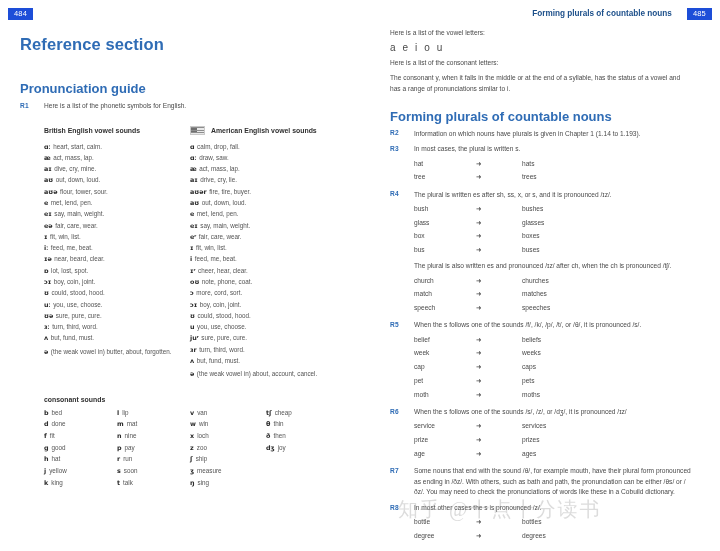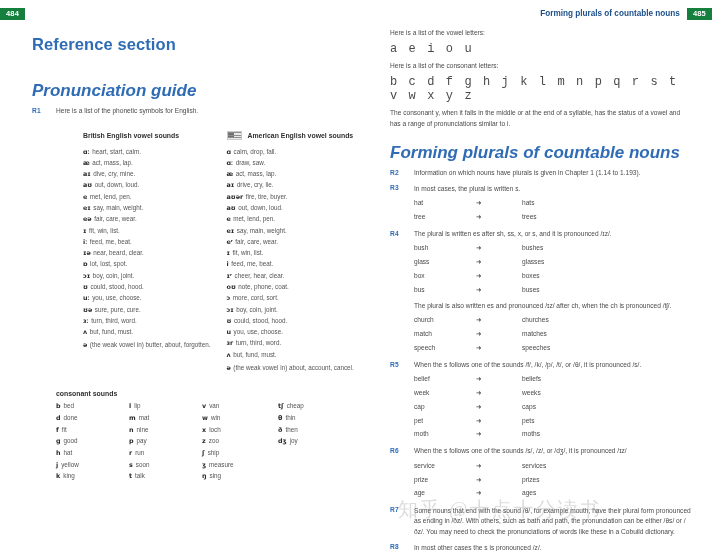--- a/index.html
+++ b/index.html
@@ -13,60 +13,60 @@
   #page { position: relative; width: 720px; height: 551px; background:#fff; }
 
   
   .runhead {
     position: absolute; top: 7px; height: 13px;
     display: flex; align-items: center; gap: 7px;
   }
   .runhead.left  { left: 0px; }
   .runhead.right { right: 8px; flex-direction: row; }
   .folio {
-    background: #15803d; color: #ffffff;
-    font-size: 7.5px; font-weight: bold;
+    background: #1d4ed8; color: #ffffff;
+    font-size: 7.5px; font-weight: normal;
     padding: 2px 6px 2.5px 6px; letter-spacing: .2px;
     line-height: 1;
+    margin-left: 8px;
   }
   .runhead-title {
     color: #1c4f8a; font-size: 8.2px; font-weight: bold;
     white-space: nowrap;
   }
 
   
-  .col-left  { position: absolute; left: 32px;  top: 28px; width: 330px; }
+  .col-left  { position: absolute; left: 20px;  top: 28px; width: 330px; }
   .col-right { position: absolute; left: 390px; top: 28px; width: 302px; }
 
   h1.section-title {
     color: #2f6cb5; font-size: 16.5px; font-weight: bold;
     letter-spacing: .1px; margin-top: 7px;
   }
   h2.sub-title {
-    color: #2f6cb5; font-size: 17px; font-weight: bold;
+    color: #2f6cb5; font-size: 13px; font-weight: bold;
     margin-top: 27px;
-    font-style: italic;
   }
   h2.sub-title.rt { margin-top: 0; }
 
   
   .rule {
     display: flex; align-items: flex-start;
     margin-top: 5px;
   }
   .rule-id {
     color: #2f6cb5; font-size: 6.6px; font-weight: bold;
     width: 24px; flex: 0 0 24px; padding-top: .6px;
     letter-spacing: .2px;
   }
   .rule-body { flex: 1 1 auto; font-size: 6.6px; line-height: 1.62; color: #4a4a4a; }
 
   
   .phon-wrap { position: relative; margin-top: 13px; margin-left: 24px; }
-  .phon-cols { display: flex; gap: 8px; margin-left: 27px; }
+  .phon-cols { display: flex; gap: 0px; }
   .phon-col { width: 146px; }
   .phon-head {
     font-size: 6.9px; font-weight: bold; color: #2f2f2f;
     display: flex; align-items: center; gap: 6px;
     height: 12px; margin-bottom: 4.5px;
   }
   .flag {
     width: 15px; height: 9px; position: relative; display: inline-block;
     background: #e8e8e8; flex: 0 0 15px;
     border: .5px solid #c9c9c9;
@@ -105,22 +105,22 @@
   .cons-col { width: 73px; }
   .cons-col.w2 { width: 76px; }
   .cons-row {
     font-size: 6.3px; line-height: 1.0; padding: 2.65px 0;
     display: flex; align-items: baseline; gap: 3px;
   }
 
   
   .plainline { font-size: 6.6px; line-height: 1.62; color:#4a4a4a; margin-bottom: 3.5px; }
   .letters {
-    font-size: 12px; color:#4a4a4a; letter-spacing: 2.1px;
-    margin-bottom: 4.5px; font-family: Liberation Mono, monospace;
+    font-size: 10px; color:#4a4a4a; letter-spacing: 2.1px;
+    margin-bottom: 4.5px; font-family: Liberation Sans, sans-serif;
   }
   .para { font-size: 6.6px; line-height: 1.62; color:#4a4a4a; margin-top: 5px; }
 
   
   .pairs { margin-top: 1px; }
   .pair {
     display: flex; align-items: baseline;
     font-size: 6.6px; line-height: 1.0; padding: 3.6px 0; color:#4a4a4a;
   }
   .pair .w1 { width: 62px; flex:0 0 62px; }
@@ -174,20 +174,24 @@
                 <span class="ipa">æ</span>
                 <span class="ex">act, mass, lap.</span>
               </div>
               <div class="phon-row">
                 <span class="ipa">aɪ</span>
                 <span class="ex">dive, cry, mine.</span>
               </div>
               <div class="phon-row">
                 <span class="ipa">aʊ</span>
                 <span class="ex">out, down, loud.</span>
+              </div>
+              <div class="phon-row">
+                <span class="ipa">aʊə</span>
+                <span class="ex">flour, tower, sour.</span>
               </div>
               <div class="phon-row">
                 <span class="ipa">e</span>
                 <span class="ex">met, lend, pen.</span>
               </div>
               <div class="phon-row">
                 <span class="ipa">eɪ</span>
                 <span class="ex">say, main, weight.</span>
               </div>
               <div class="phon-row">
@@ -311,20 +315,24 @@
               </div>
               <div class="phon-row">
                 <span class="ipa">ʊ</span>
                 <span class="ex">could, stood, hood.</span>
               </div>
               <div class="phon-row">
                 <span class="ipa">u</span>
                 <span class="ex">you, use, choose.</span>
               </div>
               <div class="phon-row">
+                <span class="ipa">juʳ</span>
+                <span class="ex">sure, pure, cure.</span>
+              </div>
+              <div class="phon-row">
                 <span class="ipa">ɜr</span>
                 <span class="ex">turn, third, word.</span>
               </div>
               <div class="phon-row">
                 <span class="ipa">ʌ</span>
                 <span class="ex">but, fund, must.</span>
               </div>
               <div class="phon-row wrap"><span class="ipa">ə</span><span class="ex">(the weak vowel in) about, account, cancel.</span></div>
             </div>
         </div>
@@ -441,21 +449,20 @@
             </div>
           </div>
       </div>
     </div>
   </div>
 
   <div class="col-right">
     <div class="plainline">Here is a list of the vowel letters:</div>
     <div class="letters">a e i o u</div>
     <div class="plainline">Here is a list of the consonant letters:</div>
-    <div class="letters">b c d f g h j k l m n p q r s t v w x y z</div>
     <div class="para">The consonant y, when it falls in the middle or at the end of a syllable, has the status of a vowel and has a range of pronunciations similar to i.</div>
 
     <h2 class="sub-title rt" style="margin-top:14px;">Forming plurals of countable nouns</h2>
 
     <div id="rules-list">
         <div class="rule">
           <span class="rule-id">R2</span>
           <div class="rule-body">
             <div>Information on which nouns have plurals is given in Chapter 1 (1.14 to 1.193).</div>
           </div>

